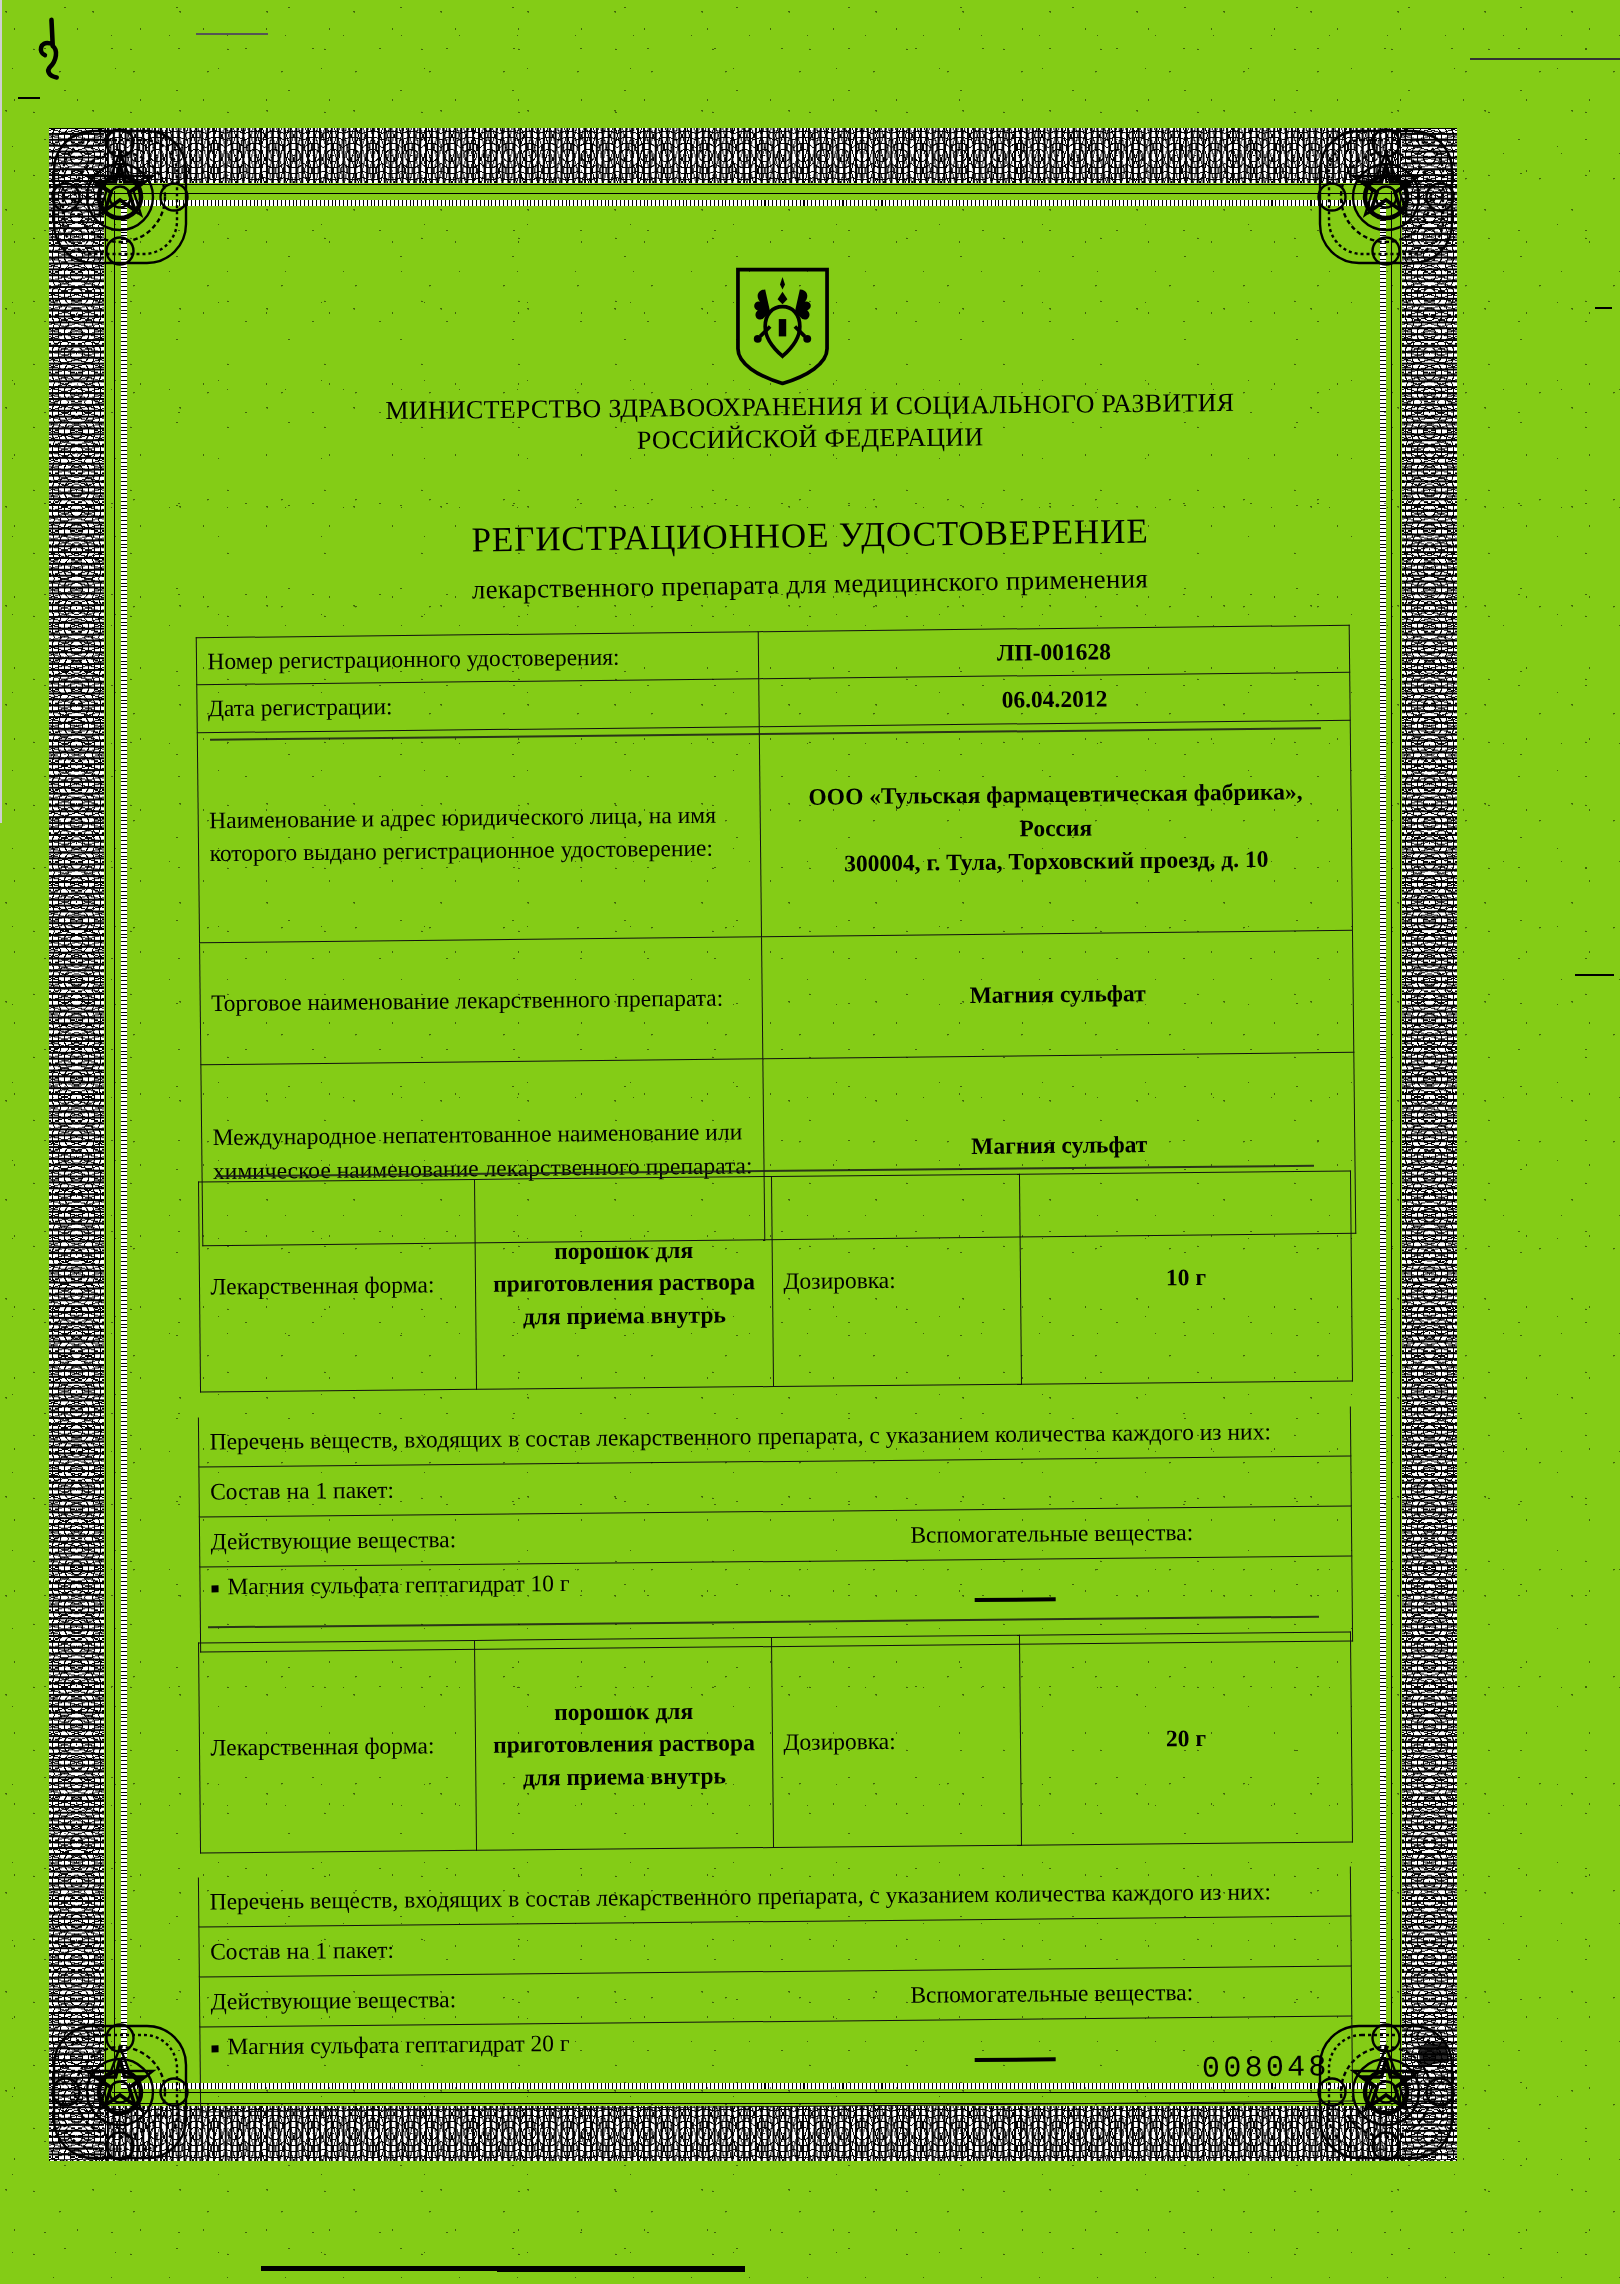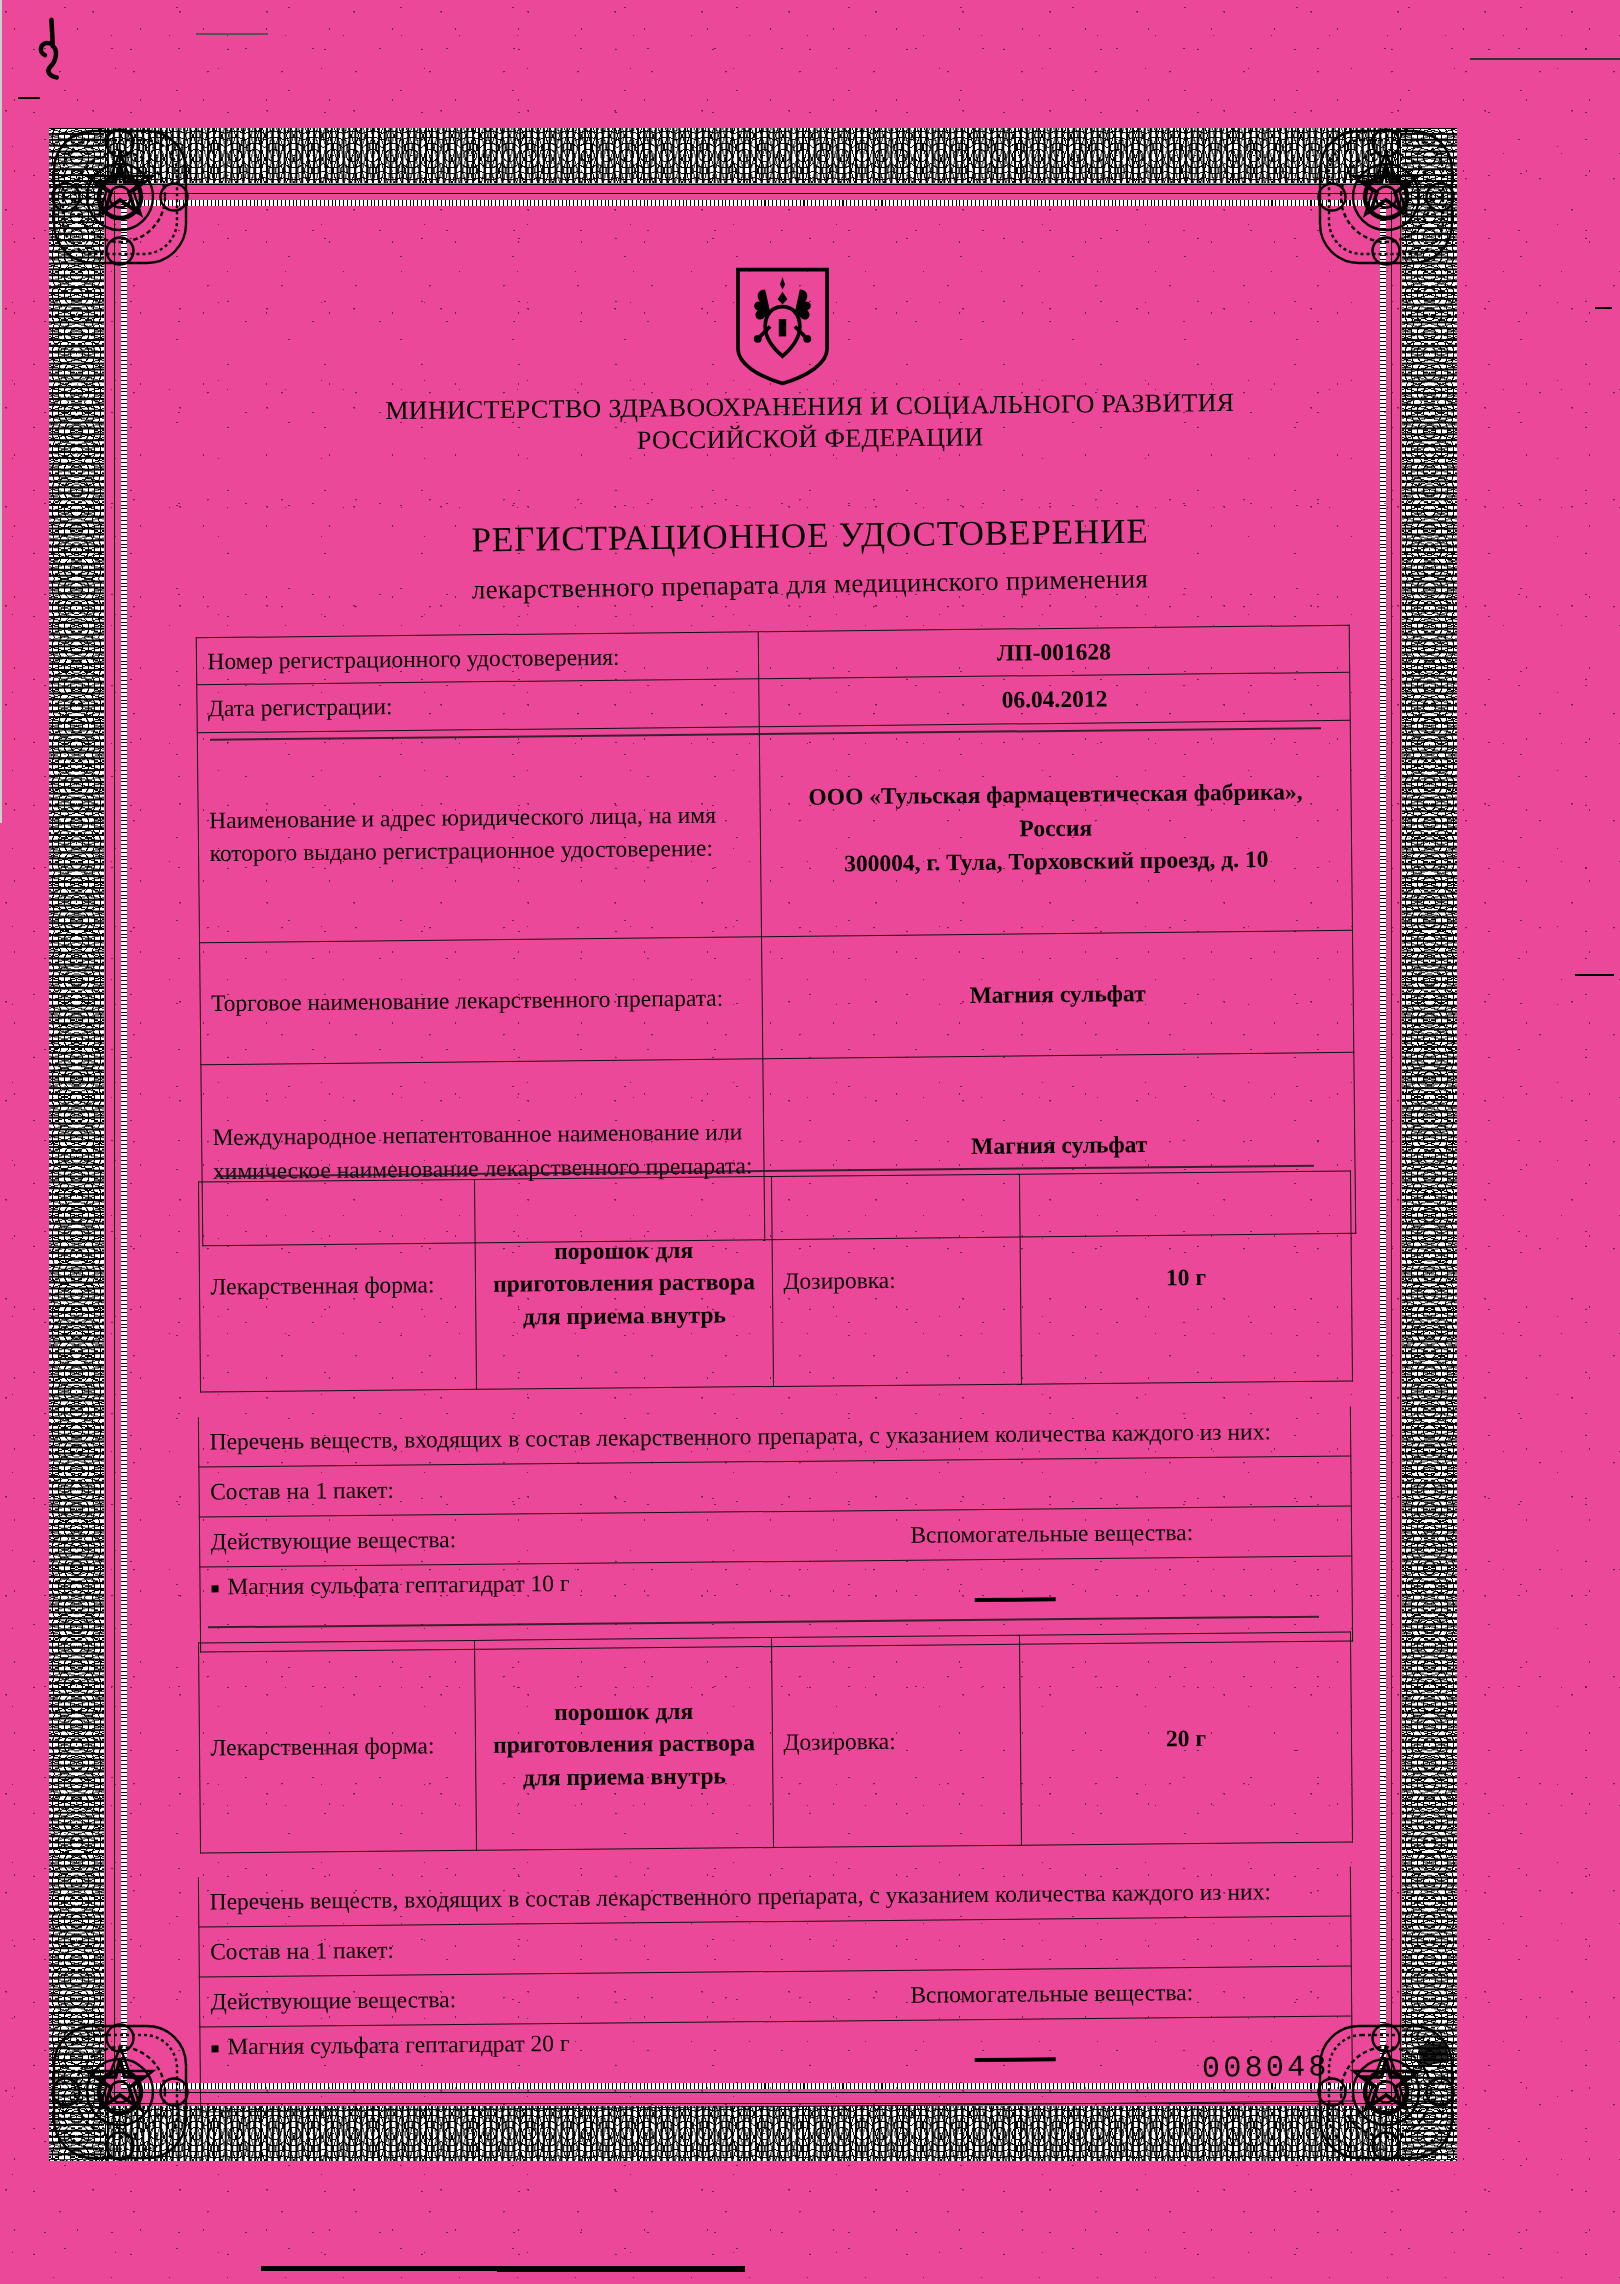--- a/index.html
+++ b/index.html
@@ -11,21 +11,21 @@
   body {
     font-family: "Liberation Serif", "DejaVu Serif", serif;
     color: #000000;
   }
 
   
   #page {
     position: relative;
     width: 1621px;
     height: 2284px;
-    background: #ec4899;
+    background: #84cc16;
     overflow: hidden;
   }
 
   
   .speckle {
     position: absolute;
     inset: 0;
     pointer-events: none;
     opacity: .5;
     background-image:

